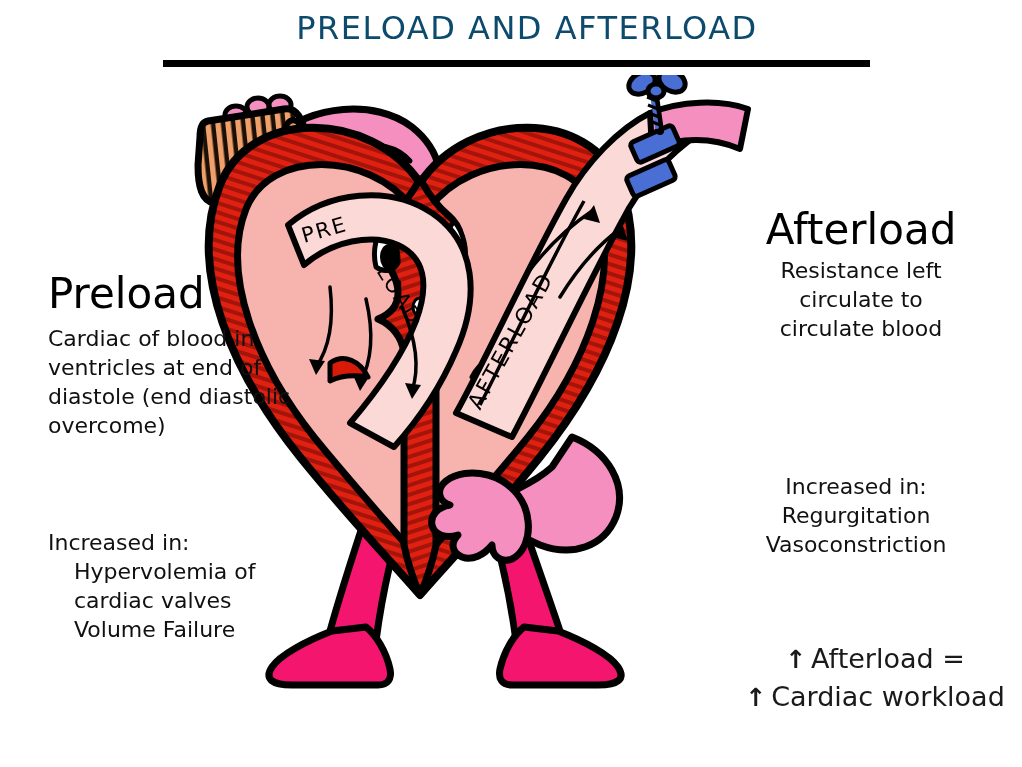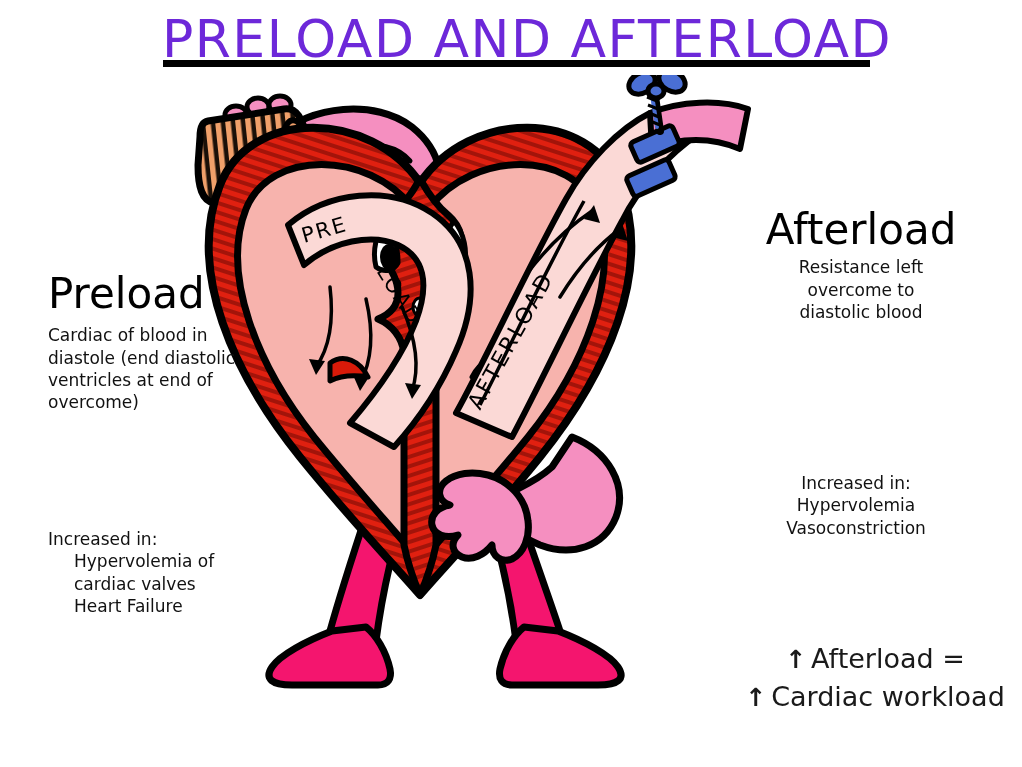--- a/index.html
+++ b/index.html
@@ -22,24 +22,24 @@
   
   #title-block {
     position: absolute;
     left: 0;
     top: 12px;
     width: 1022px;
     text-align: center;
   }
   #page-title {
     font-family: "DejaVu Sans", sans-serif;
-    font-size: 52px;
+    font-size: 32px;
     font-weight: 400;
     letter-spacing: 1.5px;
-    color: #6d28d9;
+    color: #0c4a6e;
     line-height: 1.05;
     white-space: nowrap;
     margin-left: 32px;
   }
   #title-underline {
     position: absolute;
     left: 163px;
     top: 60px;
     width: 707px;
     height: 7px;
@@ -52,21 +52,21 @@
     color: #1a1a1a;
     font-family: "DejaVu Sans", sans-serif;
   }
   .col-heading {
     font-size: 42px;
     line-height: 1.05;
     color: #000;
     font-weight: 400;
   }
   .col-body {
-    font-size: 17px;
+    font-size: 22px;
     line-height: 1.32;
     color: #111;
   }
   .indent-1 { padding-left: 26px; }
 
   #left-col {
     left: 48px;
     top: 272px;
     width: 318px;
     text-align: left;
@@ -306,48 +306,48 @@
         <ellipse cx="492" cy="6" rx="14" ry="10" transform="rotate(30 492 6)" fill="#4a6fd4" stroke="#000" stroke-width="5"></ellipse>
         <ellipse cx="476" cy="16" rx="8" ry="7" fill="#4a6fd4" stroke="#000" stroke-width="5"></ellipse>
       </g>
     </svg>
   </div>
 
   <div id="left-col" class="text-col">
     <div class="col-heading">Preload</div>
     <div class="col-body">
       <div>Cardiac of blood in</div>
+      <div>ventricles at end of</div>
       <div>diastole (end diastolic</div>
-      <div>ventricles at end of</div>
       <div>overcome)</div>
     </div>
   </div>
 
   <div id="left-col-2" class="text-col">
     <div class="col-body">
       <div>Increased in:</div>
       <div class="indent-1">Hypervolemia of</div>
       <div class="indent-1">cardiac valves</div>
-      <div class="indent-1">Heart Failure</div>
+      <div class="indent-1">Volume Failure</div>
     </div>
   </div>
 
   <div id="right-col" class="text-col">
     <div class="col-heading">Afterload</div>
     <div class="col-body">
       <div>Resistance left</div>
-      <div>overcome to</div>
-      <div>diastolic blood</div>
+      <div>circulate to</div>
+      <div>circulate blood</div>
     </div>
   </div>
 
   <div id="right-col-2" class="text-col">
     <div class="col-body">
       <div>Increased in:</div>
-      <div>Hypervolemia</div>
+      <div>Regurgitation</div>
       <div>Vasoconstriction</div>
     </div>
   </div>
 
   <div id="right-col-3" class="text-col">
     <div>
       <span class="arrow-up">↑ </span><span>Afterload =</span>
     </div>
     <div>
       <span class="arrow-up">↑ </span><span>Cardiac workload</span>

